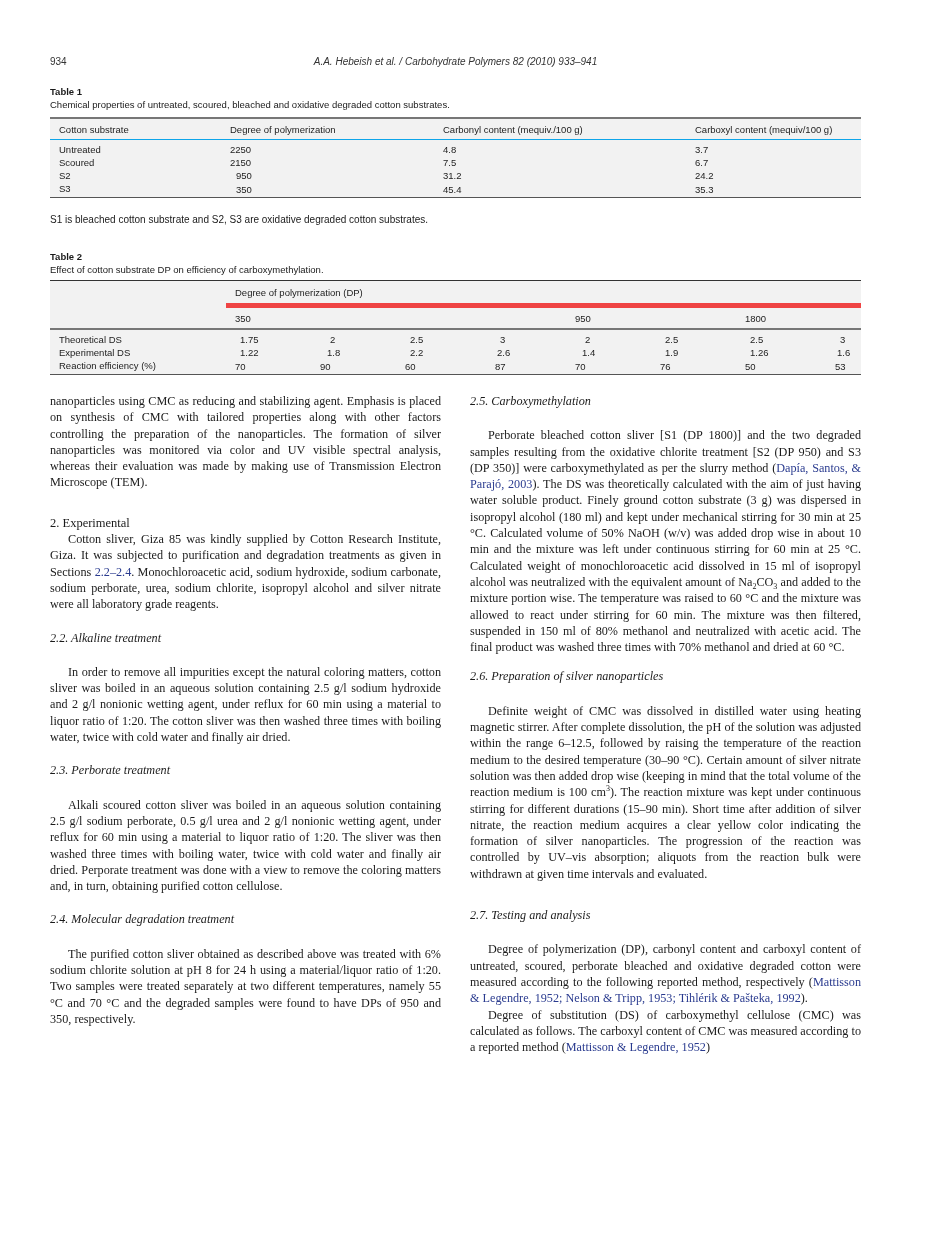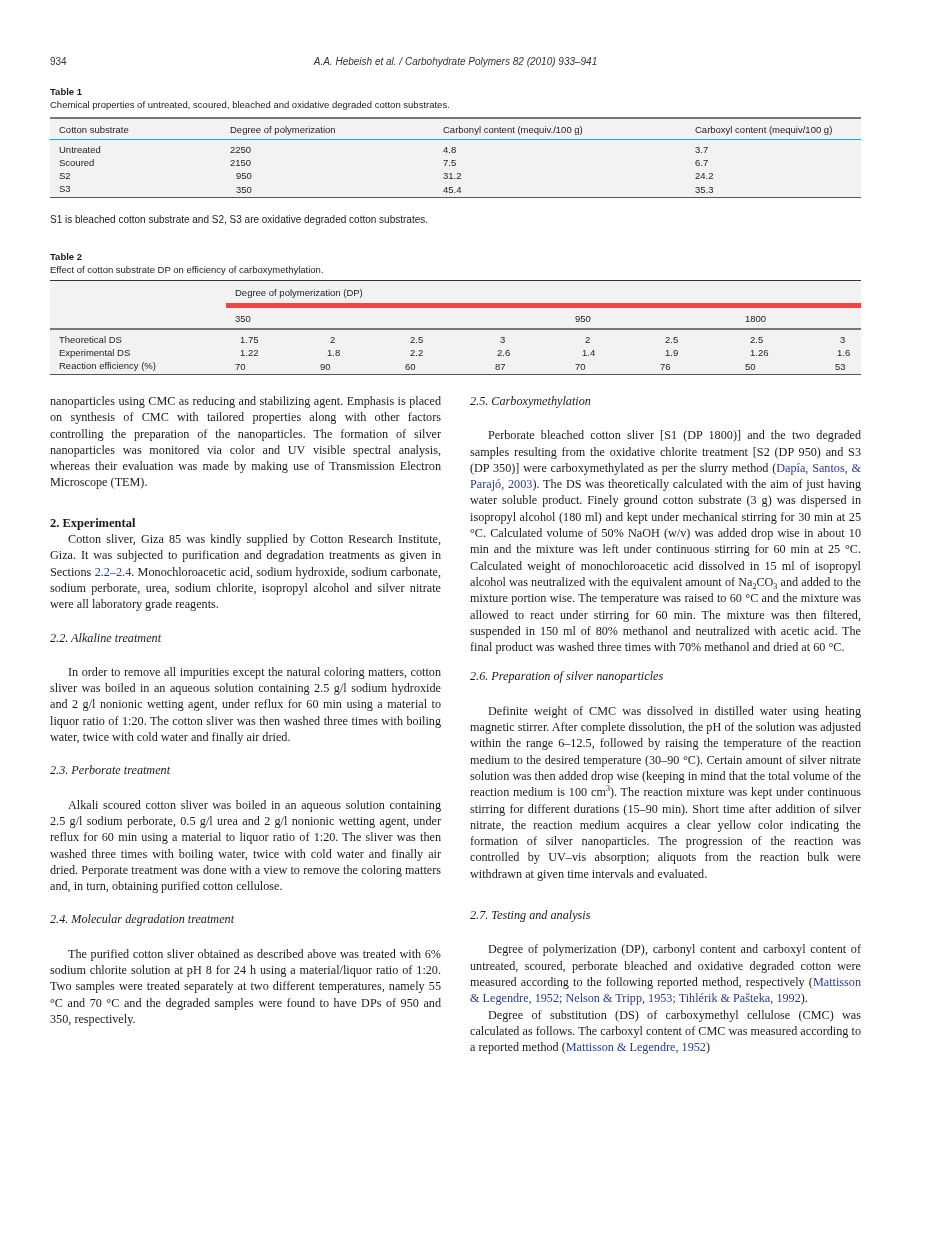--- a/index.html
+++ b/index.html
@@ -22,21 +22,21 @@
   .t2 { top: 280px; border-top: 1.5px solid #333; border-bottom: 1.5px solid #555; }
   .t2 .dp-head th { height: 22px; }
   .t2 .dp-head .span-cell { border-bottom: 5px solid #ef4444; }
   .t2 .dp-vals th { height: 20px; border-bottom: 2.5px solid #777; }
   .t2 tbody tr:first-child td { padding-top: 3px; }
   .col { position: absolute; top: 393px; width: 391px; font-size: 12.2px; line-height: 16.3px; text-align: justify; }
   .col.left { left: 0; }
   .col.right { left: 420px; }
   .col p { margin: 0; text-indent: 18px; hyphens: auto; }
   .col p.noindent { text-indent: 0; }
-  .h1 { font-weight: bold; font-size: 12.5px; margin: 24px 0 0 0; }
+  .h1 { font-weight: normal; font-size: 12.5px; margin: 24px 0 0 0; }
   .h2 { font-style: italic; font-size: 12.2px; margin: 15px 0 18px 0; }
   .h2.first { margin-top: 0; }
   .link { color: #2a3b8f; }
   sub, sup { font-size: 8px; line-height: 0; }
 </style>
 </head>
 <body>
 
 <div class="page">
 

